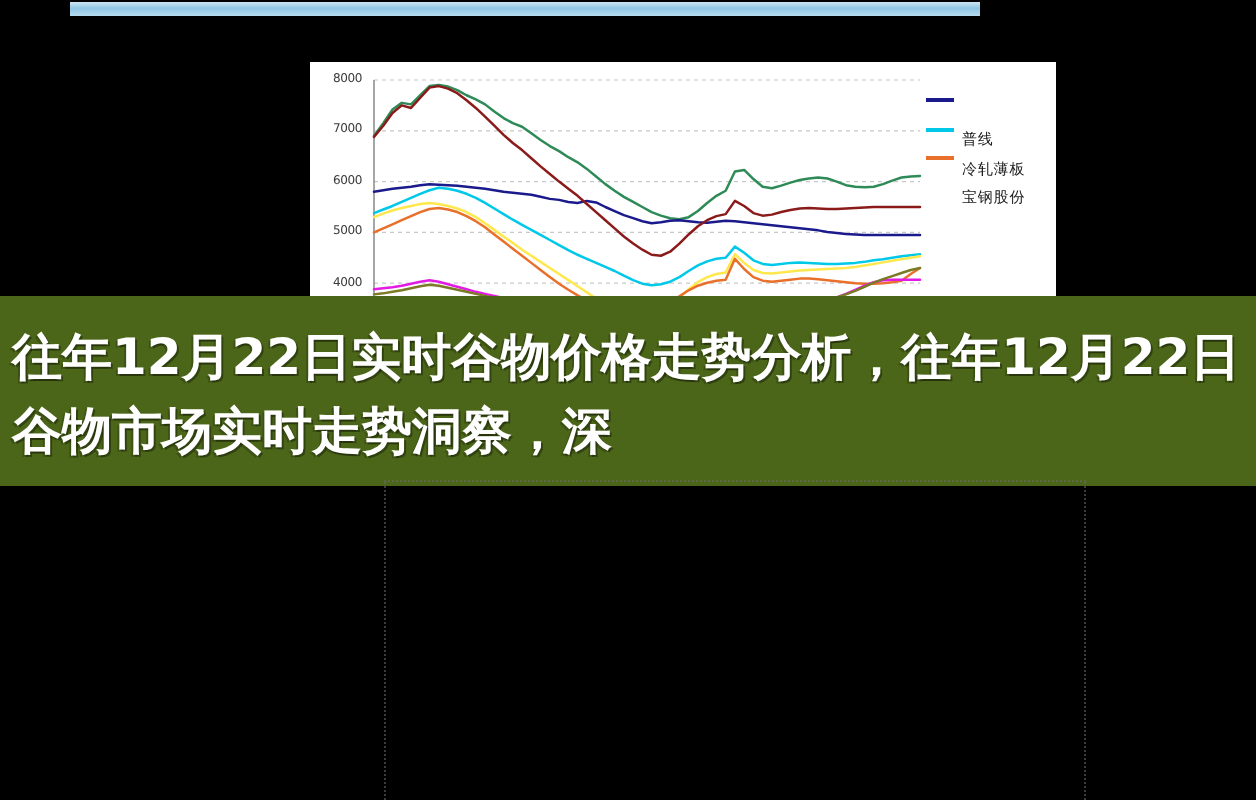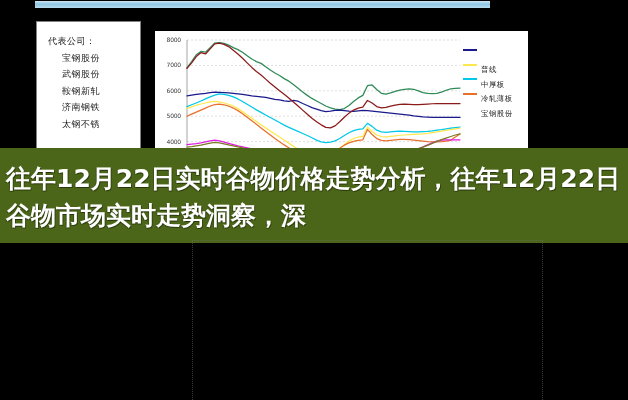--- a/index.html
+++ b/index.html
@@ -168,30 +168,20 @@
     background: transparent;
   }
 </style>
 </head>
 <body>
 
 <div id="stage">
 
   <div class="top-strip"></div>
 
-  <div class="panel panel-left">
-    <div class="company-block">
-      <div class="company-heading">代表公司：</div>
-      <div class="company-item">宝钢股份</div>
-      <div class="company-item">武钢股份</div>
-      <div class="company-item">鞍钢新轧</div>
-      <div class="company-item">济南钢铁</div>
-      <div class="company-item">太钢不锈</div>
-    </div>
-  </div>
 
   <div class="panel panel-chart">
     <div class="chart-wrap">
       <svg class="chart-svg" id="chart-svg" viewBox="0 0 373 121" preserveAspectRatio="none">
           <line x1="32" x2="305" y1="9" y2="9" stroke="#c8c8c8" stroke-width="0.6" stroke-dasharray="2,2"></line>
           <line x1="32" x2="305" y1="34.400000000000006" y2="34.400000000000006" stroke="#c8c8c8" stroke-width="0.6" stroke-dasharray="2,2"></line>
           <line x1="32" x2="305" y1="59.800000000000004" y2="59.800000000000004" stroke="#c8c8c8" stroke-width="0.6" stroke-dasharray="2,2"></line>
           <line x1="32" x2="305" y1="85.2" y2="85.2" stroke="#c8c8c8" stroke-width="0.6" stroke-dasharray="2,2"></line>
           <line x1="32" x2="305" y1="110.60000000000001" y2="110.60000000000001" stroke="#c8c8c8" stroke-width="0.6" stroke-dasharray="2,2"></line>
           <line x1="32" x2="305" y1="136" y2="136" stroke="#c8c8c8" stroke-width="0.6" stroke-dasharray="2,2"></line>
@@ -212,24 +202,20 @@
           <div class="ytick" style="left: 4px; top: 81.2px;">5000</div>
           <div class="ytick" style="left: 4px; top: 106.6px;">4000</div>
           <div class="ytick" style="left: 4px; top: 132px;">3000</div>
         </div>
       <div class="legend" id="legend-layer">
           <div class="legend-row">
             <span class="legend-swatch" style="border-top-color: rgb(26, 26, 140);"></span>
             <span class="legend-label">普线</span>
           </div>
           <div class="legend-row">
-            <span class="legend-swatch" style="border-top-color: rgb(255, 232, 77);"></span>
-            <span class="legend-label">中厚板</span>
-          </div>
-          <div class="legend-row">
             <span class="legend-swatch" style="border-top-color: rgb(0, 200, 232);"></span>
             <span class="legend-label">冷轧薄板</span>
           </div>
           <div class="legend-row">
             <span class="legend-swatch" style="border-top-color: rgb(232, 112, 42);"></span>
             <span class="legend-label">宝钢股份</span>
           </div>
         </div>
     </div>
   </div>

